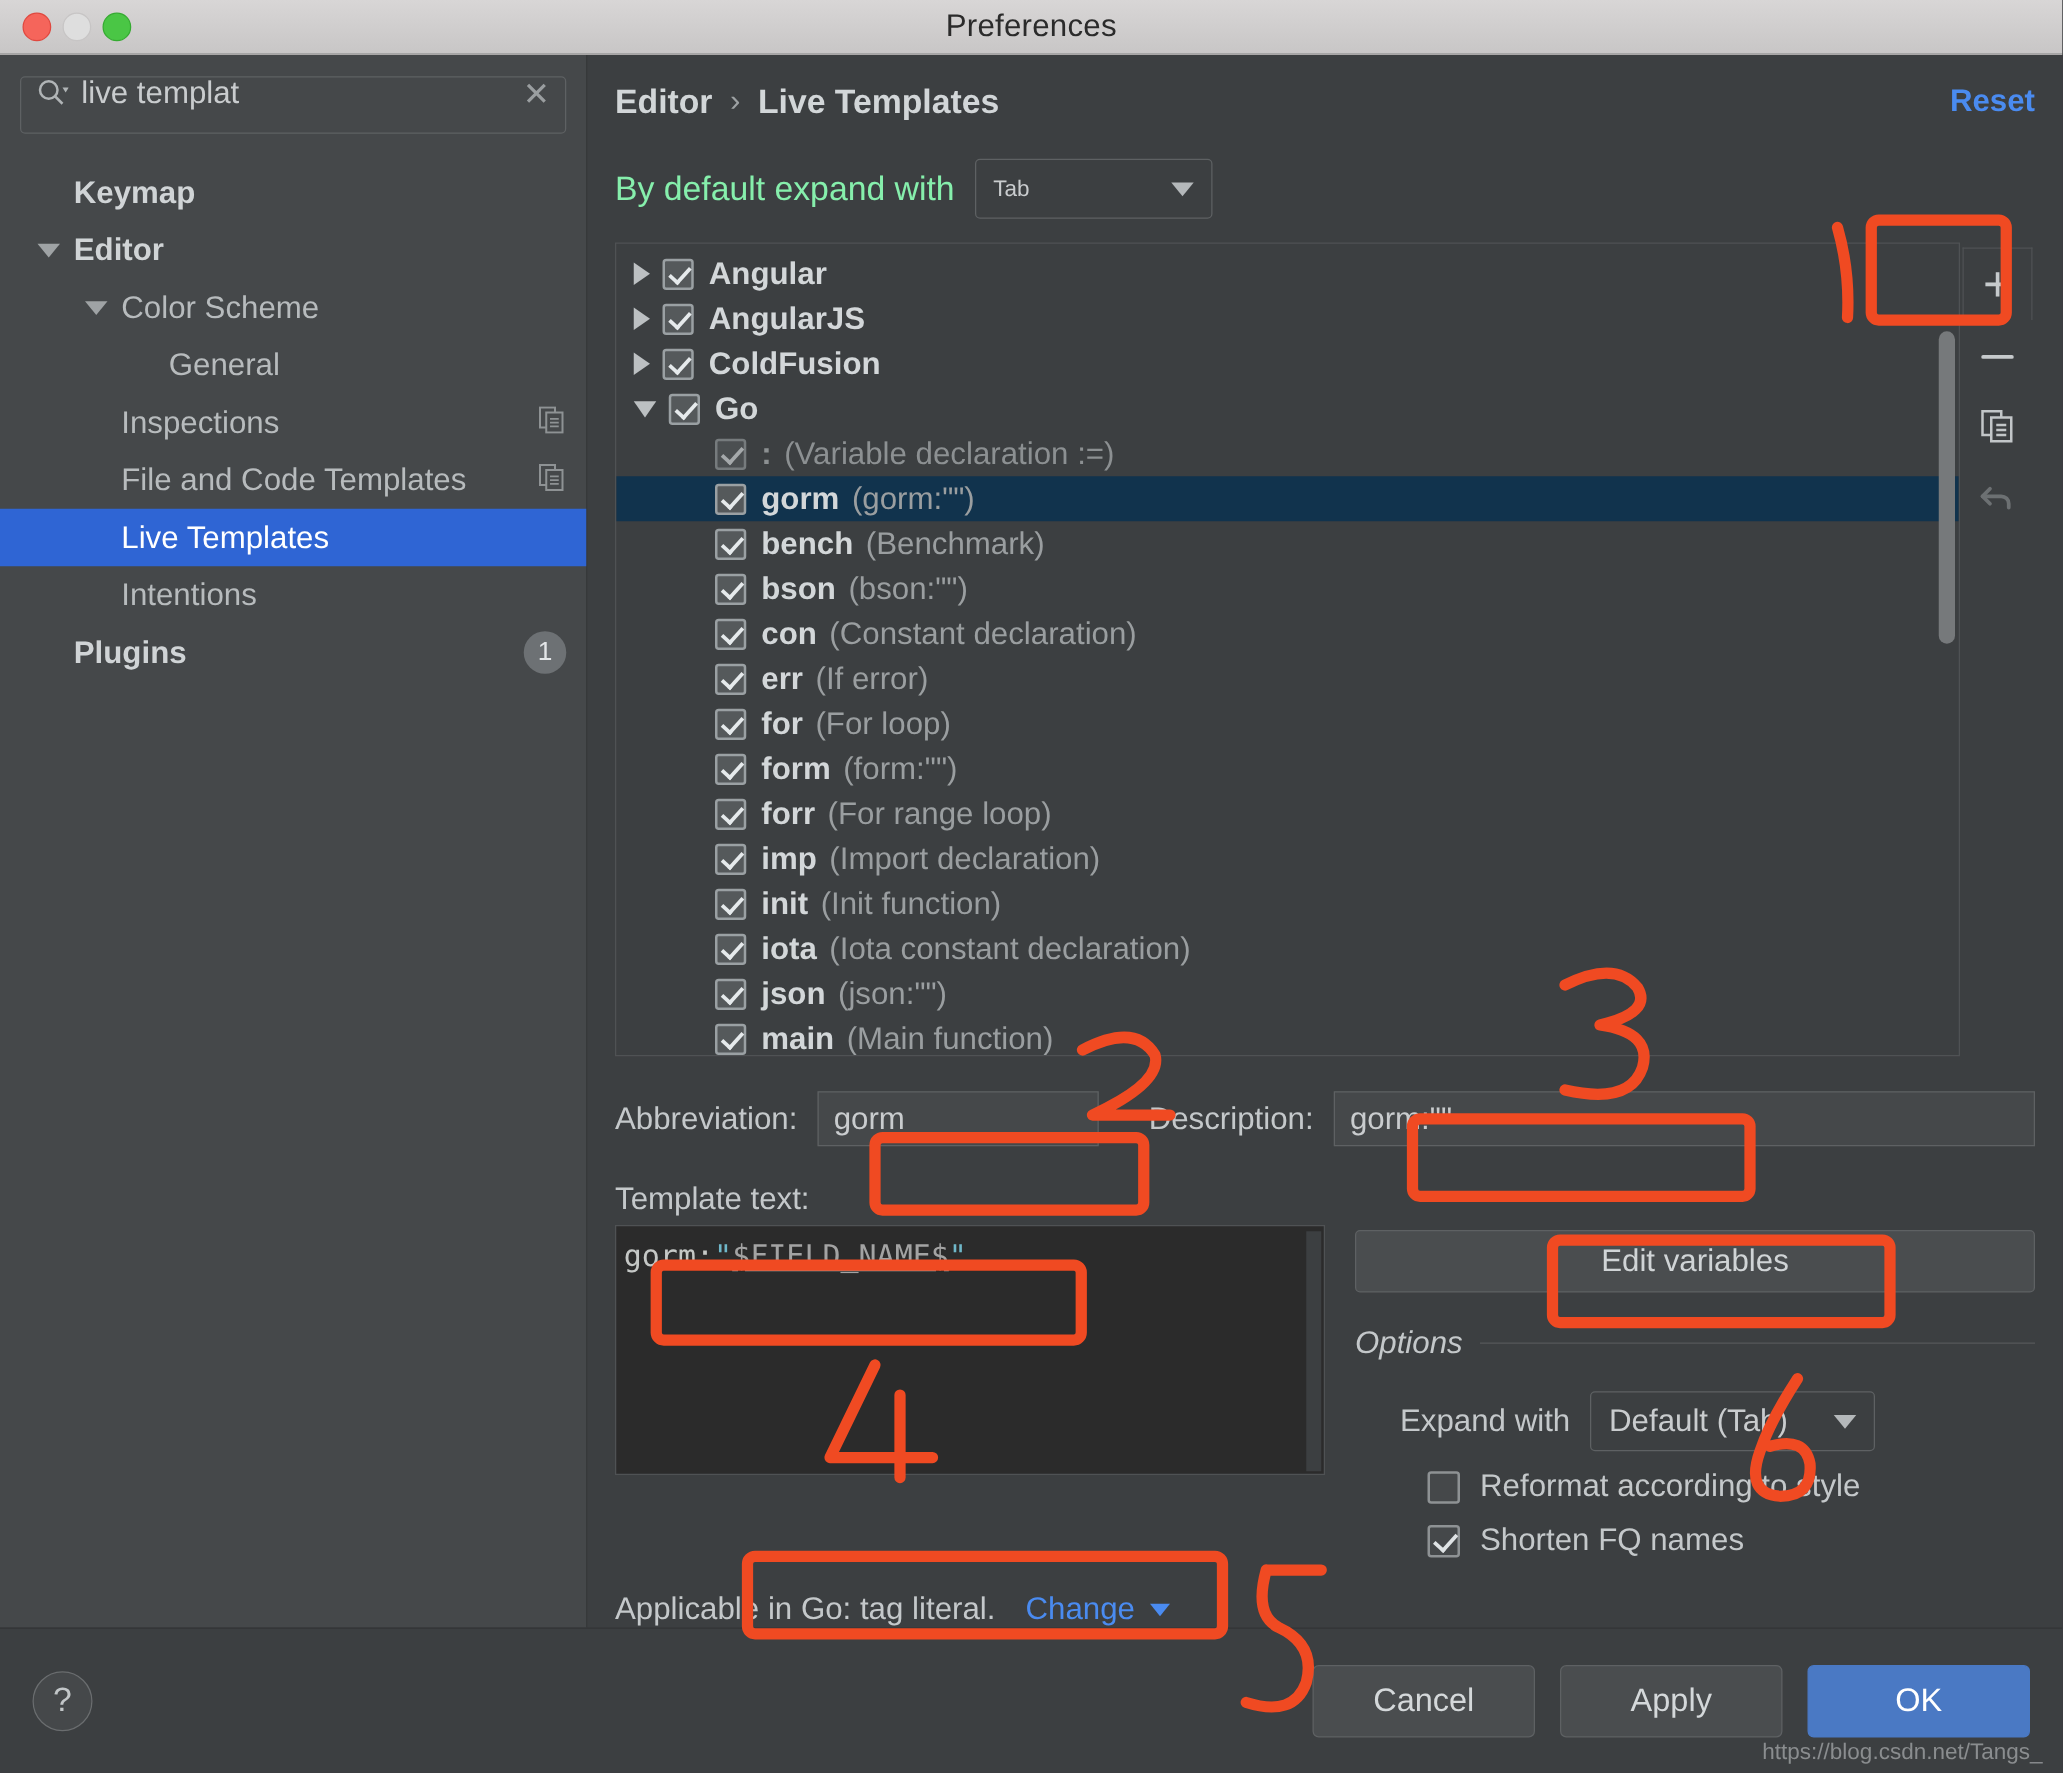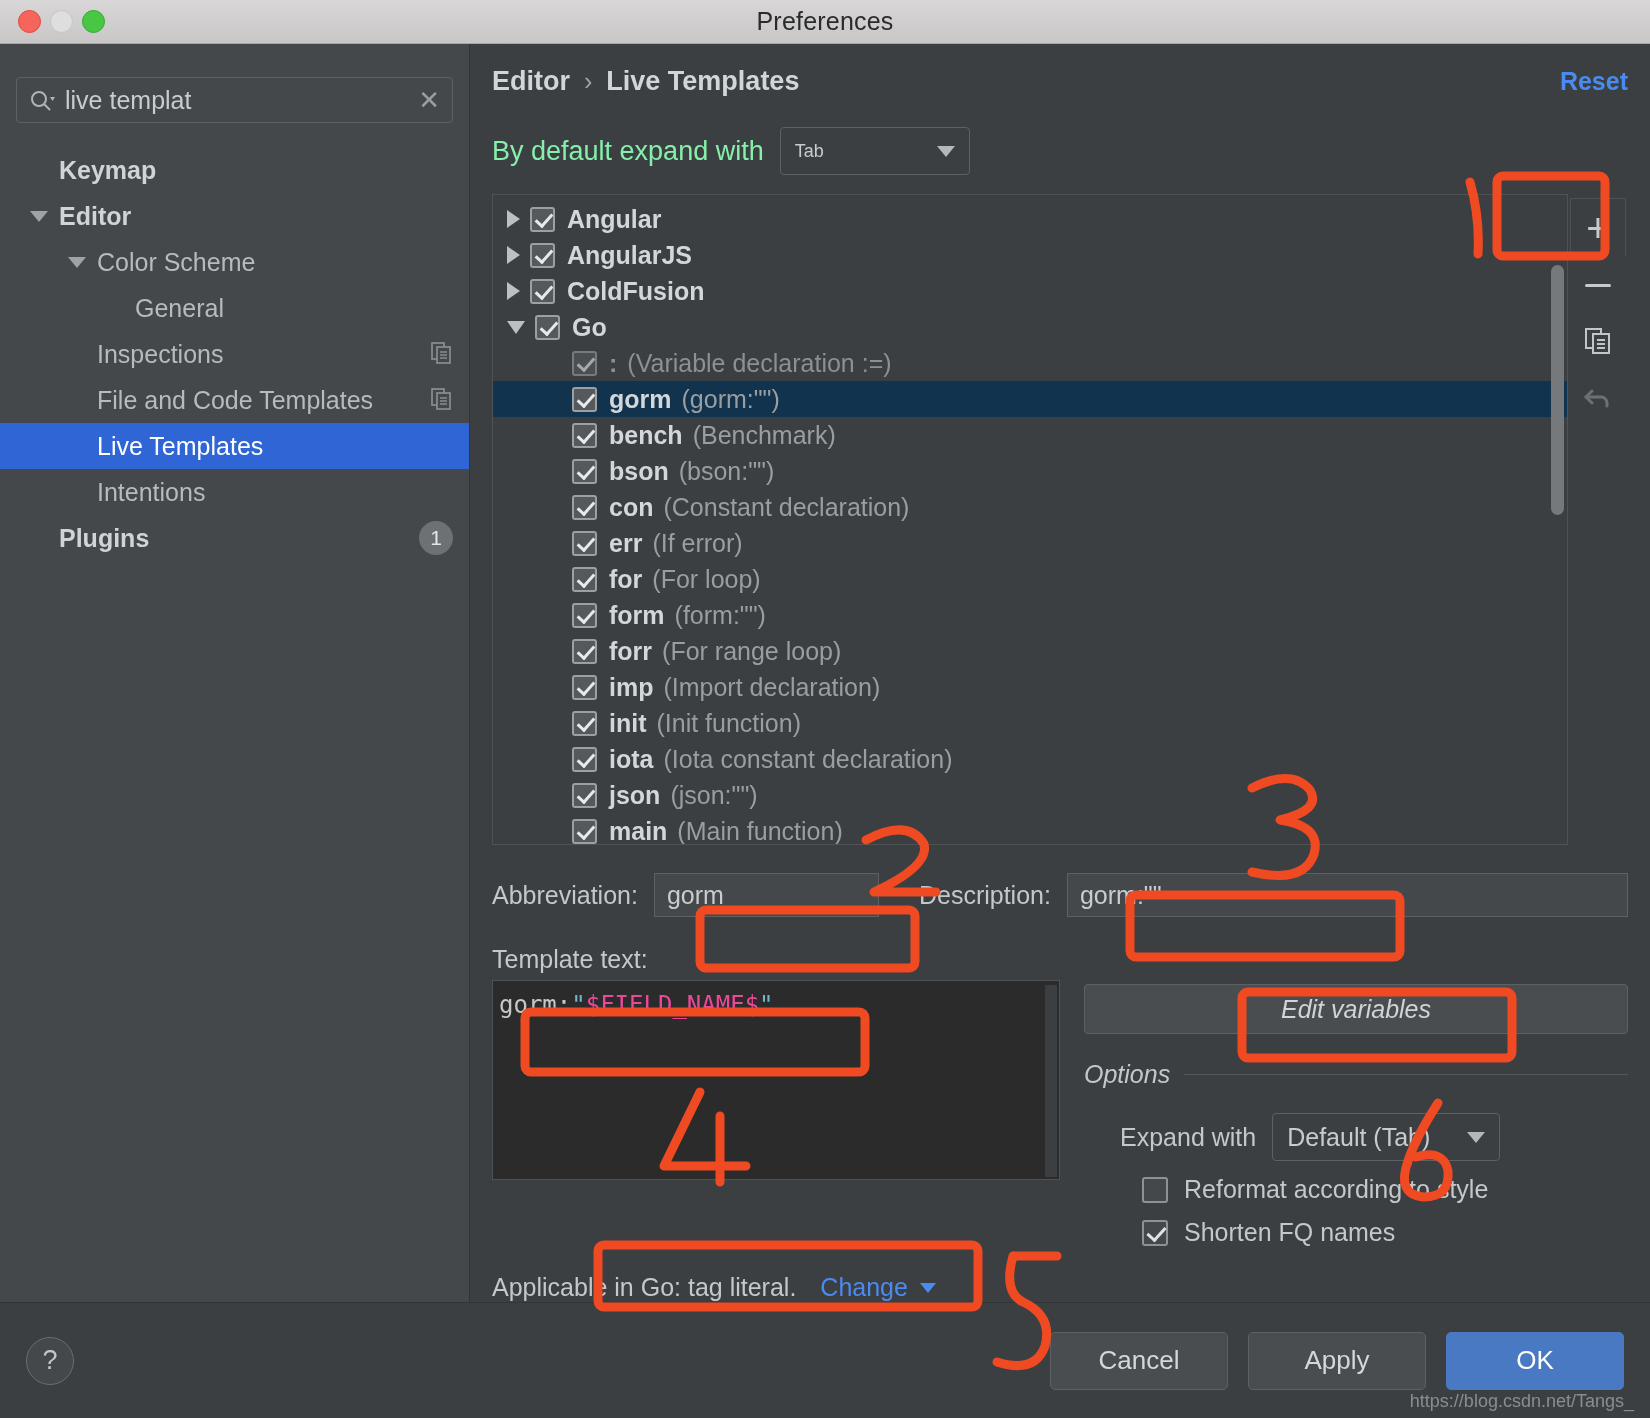--- a/index.html
+++ b/index.html
@@ -39,22 +39,22 @@
 
   
   .sidebar {
     width: 470px; background: #45484a;
     border-right: 1px solid #323436;
     display: flex; flex-direction: column; flex: none;
   }
   .search-wrap { padding: 17px 16px 0 16px; }
   .search-box {
     height: 46px; border: 1px solid #5e6163; border-radius: 4px;
-    background: #45484a; display: flex; align-items: center;
-    padding: 0 12px; gap: 10px; margin-top: 16px;
+    background: #45484a; display: flex; align-items: flex-start;
+    padding: 0 12px; gap: 10px;
   }
   .search-icon { width: 26px; height: 22px; flex: none; position: relative; }
   .search-icon svg { display: block; }
   .search-value {
     flex: 1; font-size: 25px; color: #c9ccce; line-height: 1;
   }
   .search-clear {
     color: #9a9ea0; font-size: 26px; line-height: 1; padding-left: 6px;
   }
   .tree { margin-top: 24px; font-size: 25px; }
@@ -186,28 +186,28 @@
     width: 568px; flex: none;
     border: 1px solid #4f5254; background: #2b2b2b;
     height: 200px; position: relative; overflow: hidden;
   }
   .code-line {
     font-family: "DejaVu Sans Mono", monospace;
     font-size: 24px; padding: 10px 0 0 6px; white-space: pre;
   }
   .c-plain { color: #c5c8c6; }
   .c-str   { color: #6fb7c9; }
-  .c-var   { color: #ec4899; }
+  .c-var   { color: #a3a3a3; text-decoration: underline; }
   .editor-scroll {
     position: absolute; right: 2px; top: 4px; width: 12px; height: 192px;
     background: #3c3f41;
   }
 
   .right-opts { flex: 1; min-width: 0; padding-top: 4px; }
-  .editvars-row { display: flex; font-style: italic; }
+  .editvars-row { display: flex; }
   .btn-editvars {
     flex: 1; height: 50px; border: 1px solid #5e6163; border-radius: 4px;
     background: #4a4d4f; color: #d0d4d6; font-size: 25px;
     display: flex; align-items: center; justify-content: center;
   }
   .options-head {
     display: flex; align-items: center; gap: 14px; margin-top: 26px; font-style: italic;
   }
   .options-head .txt { font-size: 25px; color: #c4c8ca; }
   .options-head .rule { flex: 1; height: 1px; background: #55585a; }

